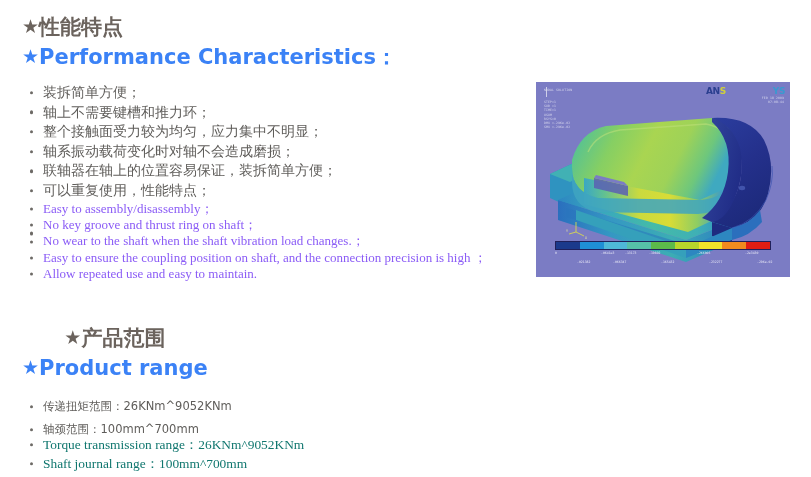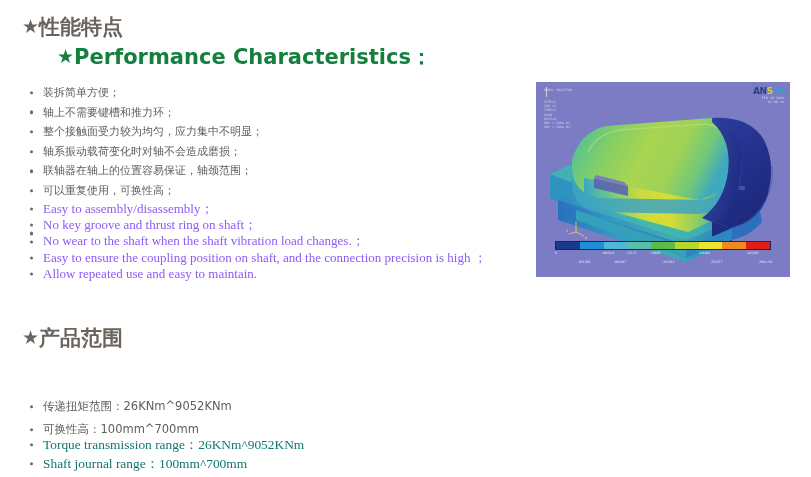--- a/index.html
+++ b/index.html
@@ -15,38 +15,38 @@
 
   
   .heading-block{position:absolute;left:22px;}
   .h-cn{
     font-family:"DejaVu Sans","Liberation Sans",sans-serif;
     font-size:21px;font-weight:bold;color:#6b635d;
     letter-spacing:0px;line-height:26px;white-space:nowrap;
   }
   .h-en{
     font-family:"DejaVu Sans","Liberation Sans",sans-serif;
-    font-size:21px;font-weight:bold;color:#15803d;
-    letter-spacing:0px;line-height:27px;white-space:nowrap;margin-left:35px;
+    font-size:21px;font-weight:bold;color:#3b82f6;
+    letter-spacing:0px;line-height:27px;white-space:nowrap;
   }
   .star{font-size:19px;display:inline-block;transform:translateY(-1px);}
 
   
   .list{position:absolute;left:30px;margin:0;padding:0;list-style:none;}
   .list li{
     position:relative;padding-left:13px;white-space:nowrap;
   }
   .list li .dot{
     position:absolute;left:0;top:50%;
     width:3.4px;height:3.4px;border-radius:50%;
     background:#6d6a66;transform:translateY(-50%);
   }
   .cn-list li{
     font-family:"DejaVu Sans","Liberation Sans",sans-serif;
-    font-size:11px;color:#5f5d5a;line-height:19.6px;
+    font-size:14px;color:#5f5d5a;line-height:19.6px;
   }
   .en-list li{
     font-family:"Liberation Serif","DejaVu Serif",serif;
     font-size:13px;color:#8b5cf6;line-height:16.2px;
   }
   .en-list li .dot{width:3.2px;height:3.2px;}
 
   .cn-range li{
     font-family:"DejaVu Sans","Liberation Sans",sans-serif;
     font-size:11.5px;color:#5f5d5a;line-height:23px;
@@ -72,21 +72,21 @@
   }
   .fea-header{left:8px;top:6px;}
   .fea-meta{right:6px;top:14px;text-align:right;}
   .ansys-logo{
     position:absolute;right:5px;top:4px;
     font-family:"DejaVu Sans","Liberation Sans",sans-serif;
     font-weight:bold;font-size:9px;letter-spacing:-0.4px;
   }
   .ansys-logo .a1{color:#2b3f8f;}
   .ansys-logo .a2{color:#cfcf3a;}
-  .ansys-logo .a3{color:#3a9ad0;}
+  .ansys-logo .a3{color:#3a9ad0;padding-left:47px;}
 
   .tick-axis{
     position:absolute;left:10px;top:5px;width:1px;height:10px;
     background:#cfcfe8;
   }
 
   
   .model{position:absolute;left:0;top:0;width:100%;height:100%;}
 
   
@@ -113,22 +113,22 @@
   <div class="heading-block" style="top:14px;">
     <div class="h-cn"><span class="star">★</span><span>性能特点</span></div>
     <div class="h-en" style="margin-top:4px;"><span class="star">★</span><span>Performance Characteristics：</span></div>
   </div>
 
   <ul class="list cn-list" style="top:83px;">
     <li><span class="dot"></span><span>装拆简单方便；</span></li>
     <li><span class="dot"></span><span>轴上不需要键槽和推力环；</span></li>
     <li><span class="dot"></span><span>整个接触面受力较为均匀，应力集中不明显；</span></li>
     <li><span class="dot"></span><span>轴系振动载荷变化时对轴不会造成磨损；</span></li>
-    <li><span class="dot"></span><span>联轴器在轴上的位置容易保证，轴颈范围；</span></li>
-    <li><span class="dot"></span><span>可以重复使用，可换性高；</span></li>
+    <li><span class="dot"></span><span>联轴器在轴上的位置容易保证，装拆简单方便；</span></li>
+    <li><span class="dot"></span><span>可以重复使用，性能特点；</span></li>
   </ul>
 
   <ul class="list en-list" style="top:201px;">
     <li><span class="dot"></span><span>Easy to assembly/disassembly；</span></li>
     <li><span class="dot"></span><span>No key groove and thrust ring on shaft；</span></li>
     <li><span class="dot"></span></li>
     <li><span class="dot"></span><span>No wear to the shaft when the shaft vibration load changes.；</span></li>
     <li><span class="dot"></span><span>Easy to ensure the coupling position on shaft, and the connection precision is high ；</span></li>
     <li><span class="dot"></span><span>Allow repeated use and easy to maintain.</span></li>
   </ul>
@@ -255,25 +255,26 @@
         <div class="row2" style="left:109px;">.165432</div>
         <div class="row2" style="left:157px;">.232277</div>
         <div class="row2" style="left:205px;">.296e-02</div>
       </div>
 
     </div>
   </div>
 
   <div class="heading-block" style="top:325px;text-align:center;">
     <div class="h-cn"><span class="star">★</span><span>产品范围</span></div>
+    <div class="h-en" style="margin-top:4px;"><span class="star">★</span><span>Product range</span></div>
   </div>
 
   <ul class="list cn-range" style="top:395px;">
     <li><span class="dot"></span><span>传递扭矩范围：26KNm^9052KNm</span></li>
-    <li><span class="dot"></span><span>可换性高：100mm^700mm</span></li>
+    <li><span class="dot"></span><span>轴颈范围：100mm^700mm</span></li>
   </ul>
 
   <ul class="list en-range" style="top:435px;">
     <li><span class="dot"></span><span>Torque transmission range：26KNm^9052KNm</span></li>
     <li><span class="dot"></span><span>Shaft journal range：100mm^700mm</span></li>
   </ul>
 
 </div>
 
 </body></html>

